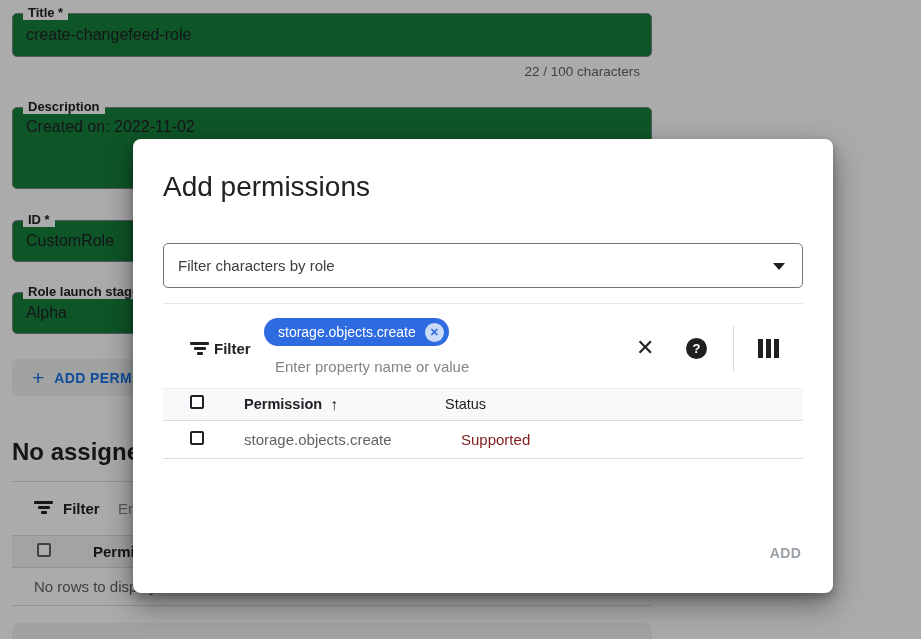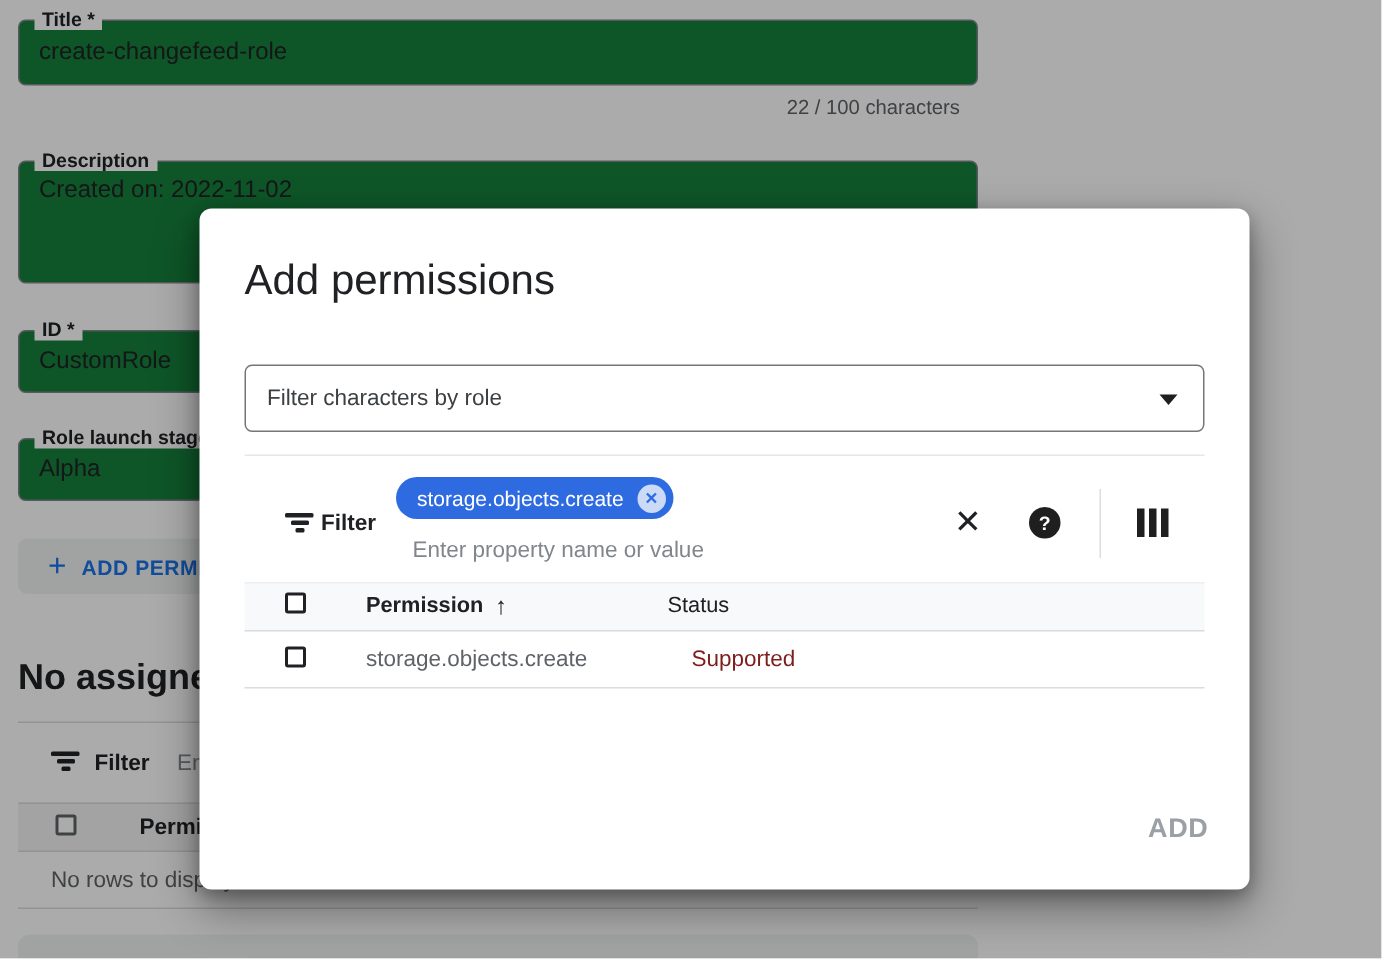--- a/index.html
+++ b/index.html
@@ -86,21 +86,21 @@
 
   .m-row { position:absolute; left:30px; top:283px; width:640px; height:37px; border-bottom:1px solid #dadce0; }
   .m-row .cb { position:absolute; left:27px; top:9px; }
   .m-cell-perm { position:absolute; left:81px; top:0; line-height:36px; font-size:15px; color:#5f6368; white-space:nowrap; }
   .m-cell-status { position:absolute; left:282px; top:0; line-height:36px; font-size:15px; color:#7f1d1d; white-space:nowrap;margin-left:16px; }
 
   .m-cancel { position:absolute; left:516px; top:395px; width:93px; height:37px; background:#fff;
               border:none; border-radius:5px; box-shadow:0 1px 3px rgba(0,0,0,0.35), 0 0 1px rgba(0,0,0,0.2);
               font-family:inherit; font-size:14px; font-weight:700; letter-spacing:.4px; color:#202124; cursor:pointer; }
   .m-add { position:absolute; left:625px; top:395px; width:55px; height:37px; background:transparent; border:none;
-           font-family:inherit; font-size:18px; font-weight:700; letter-spacing:.4px; color:#9aa0a6; }
+           font-family:inherit; font-size:14px; font-weight:700; letter-spacing:.4px; color:#9aa0a6; }
 </style>
 </head>
 <body>
 
 <div class="screen">
 
   <div class="bg">
 
     <div class="notched" style="left:12px; top:13px; width:640px; height:44px;">
       <span class="lbl">Title *</span>

